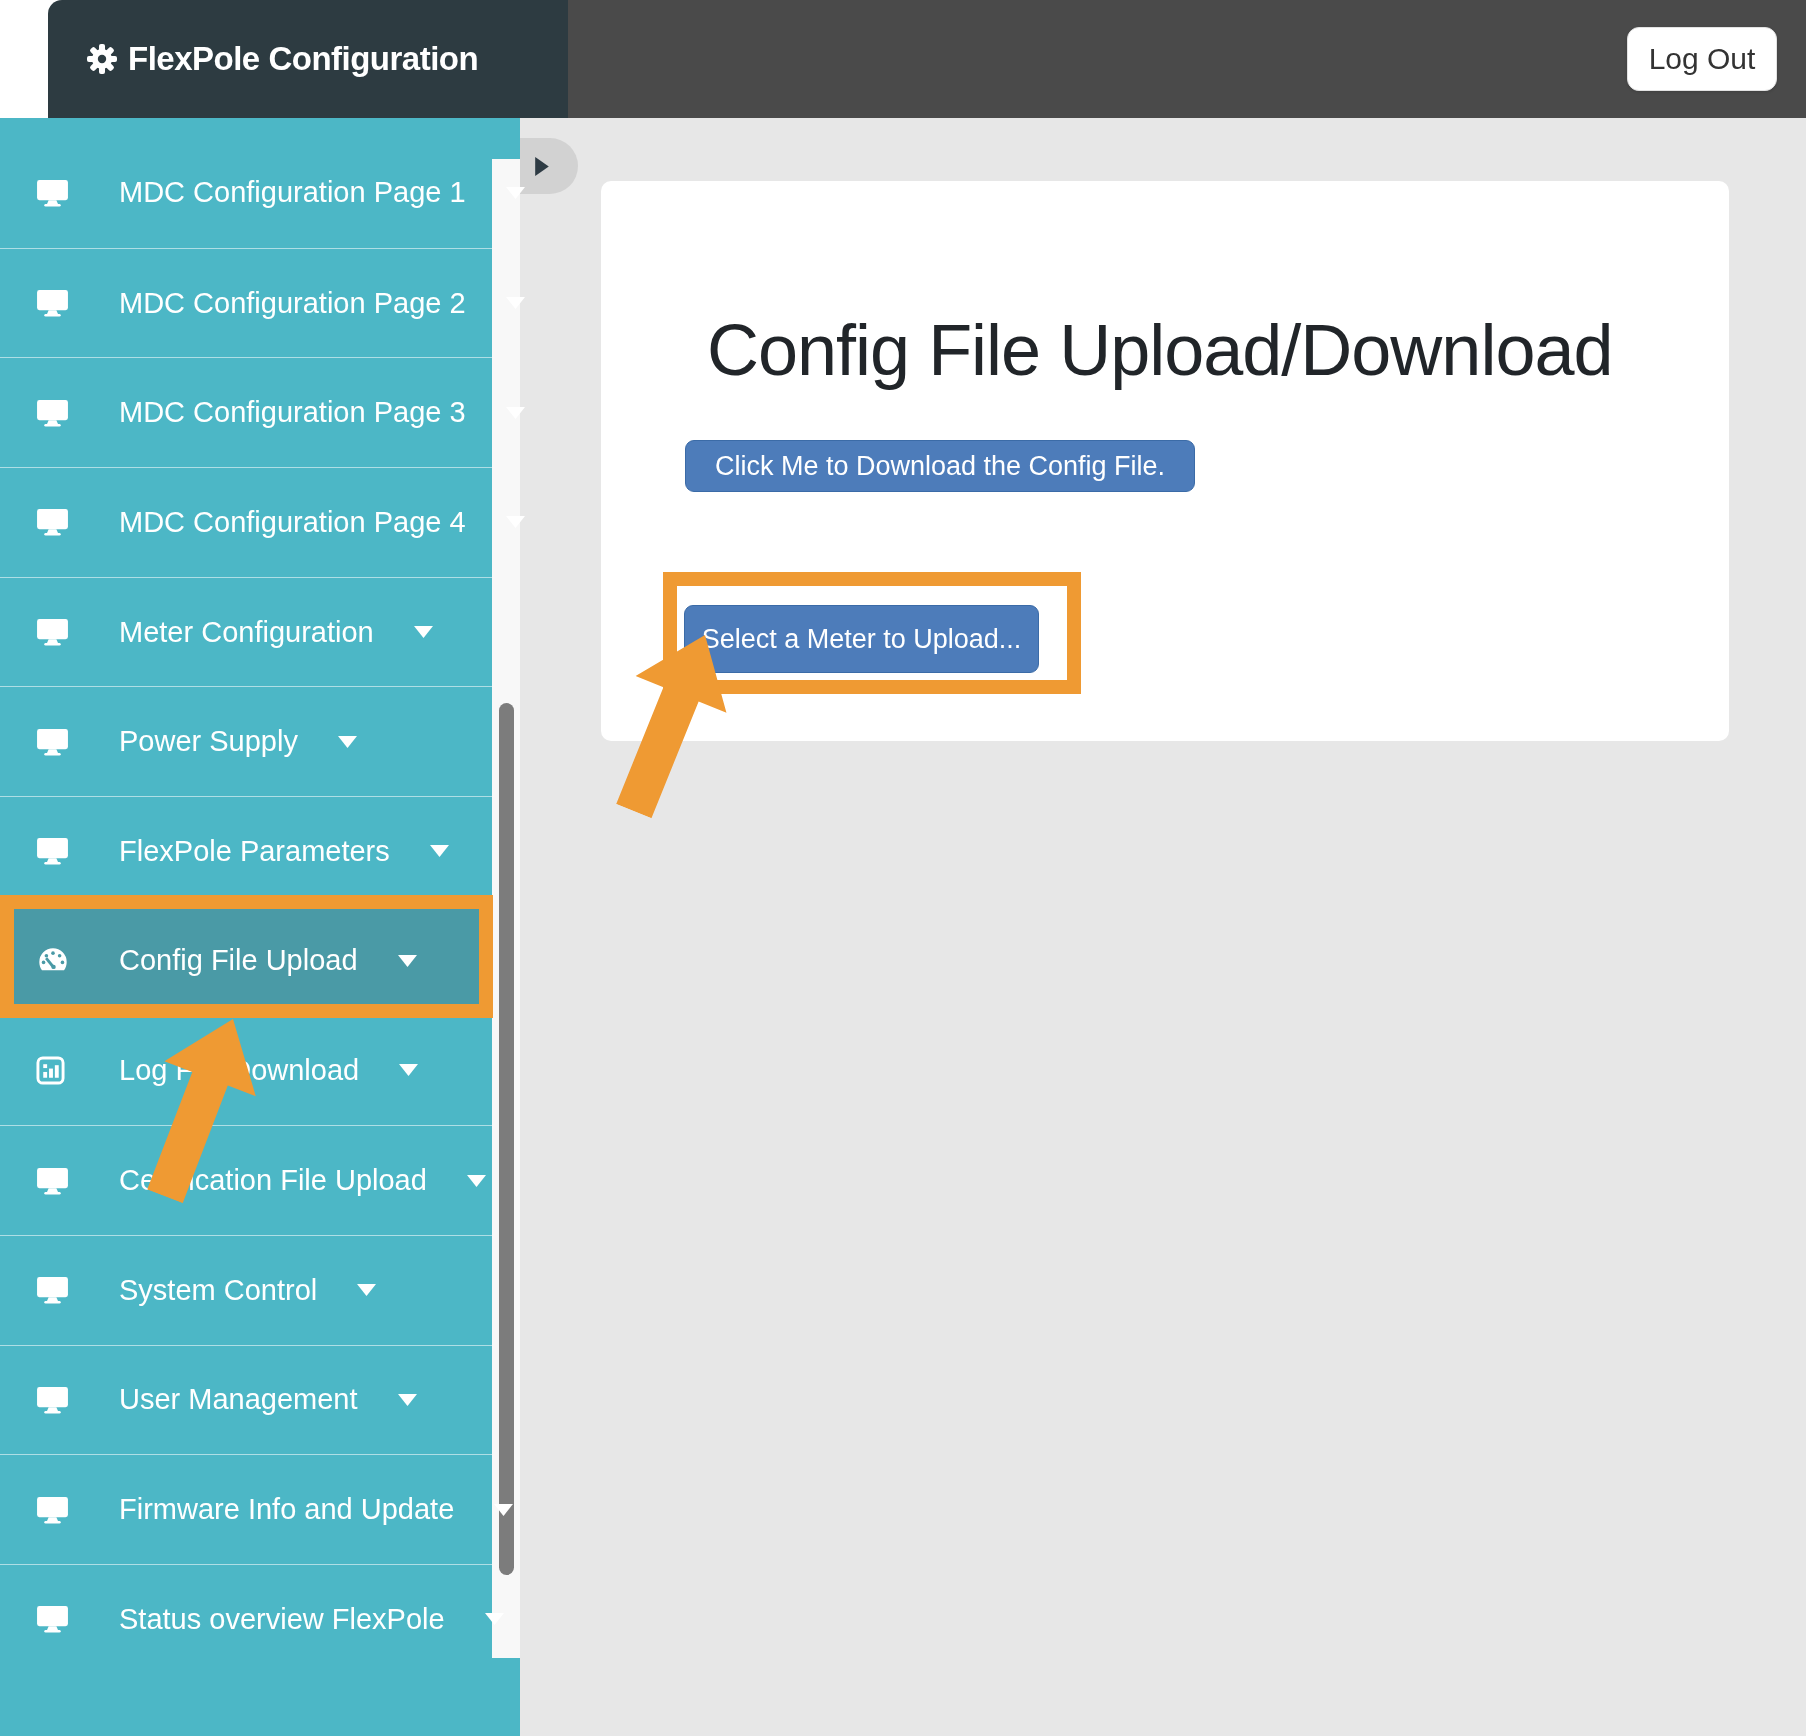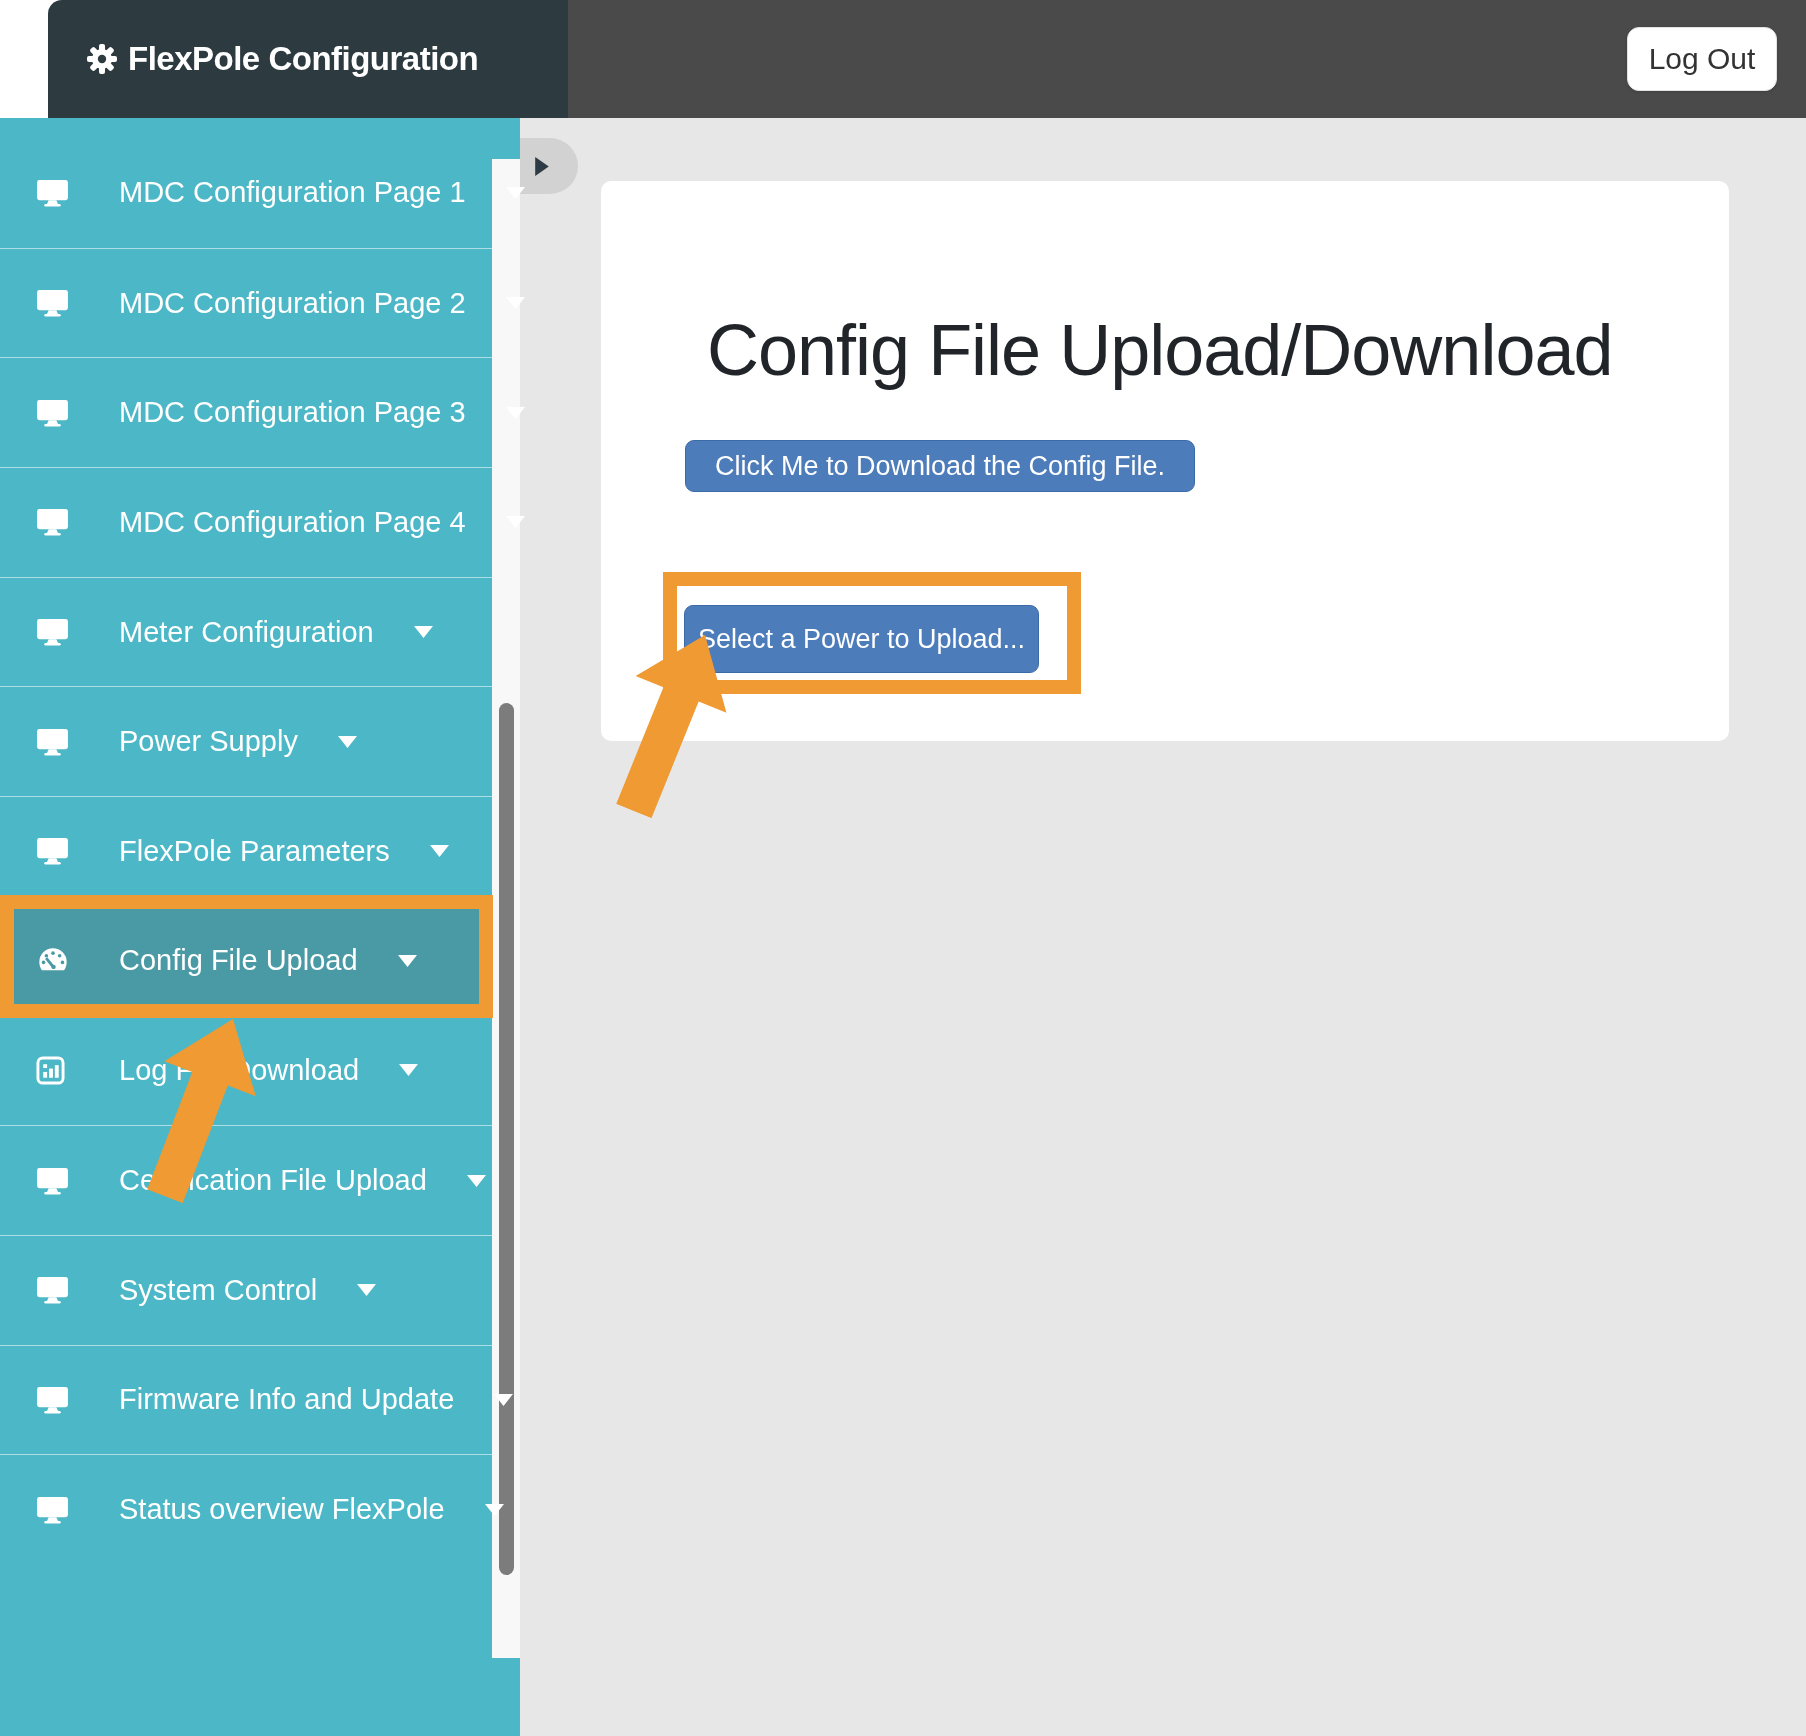--- a/index.html
+++ b/index.html
@@ -292,20 +292,37 @@
         <div class="side-item">
     <span class="side-icon">
             <svg viewBox="0 0 34 29" width="33" height="28">
               <g fill="#fff">
                 <rect x="1" y="1" width="32" height="21" rx="2.5"></rect>
                 <path d="M13 22 h8 l1.7 4 h-11.4 z"></path>
                 <rect x="8.5" y="26" width="17" height="2.6" rx="1.3"></rect>
               </g>
             </svg>
           </span>
+    <span class="side-label">User Management</span>
+    <span class="side-caret" hidden="">
+      <svg viewBox="0 0 16 10" width="19" height="12">
+              <path d="M0 0 H16 L8 10 Z" fill="#fff"></path>
+            </svg>
+    </span>
+  </div>
+        <div class="side-item">
+    <span class="side-icon">
+            <svg viewBox="0 0 34 29" width="33" height="28">
+              <g fill="#fff">
+                <rect x="1" y="1" width="32" height="21" rx="2.5"></rect>
+                <path d="M13 22 h8 l1.7 4 h-11.4 z"></path>
+                <rect x="8.5" y="26" width="17" height="2.6" rx="1.3"></rect>
+              </g>
+            </svg>
+          </span>
     <span class="side-label">Firmware Info and Update</span>
     <span class="side-caret" hidden="">
       <svg viewBox="0 0 16 10" width="19" height="12">
               <path d="M0 0 H16 L8 10 Z" fill="#fff"></path>
             </svg>
     </span>
   </div>
         <div class="side-item">
     <span class="side-icon">
             <svg viewBox="0 0 34 29" width="33" height="28">
@@ -333,21 +350,21 @@
     <div class="collapse-pill">
       <svg viewBox="0 0 10 14" width="14" height="19">
         <path d="M0 0 L10 7 L0 14 Z" fill="var(--pill-arrow)"></path>
       </svg>
     </div>
 
     <div class="card">
       <h1 class="page-title" style="position:absolute;">Config File Upload/Download</h1>
       <button class="blue-btn download-btn">Click Me to Download the Config File.</button>
       <div class="upload-highlight"></div>
-      <button class="blue-btn upload-btn">Select a Power to Upload...</button>
+      <button class="blue-btn upload-btn">Select a Meter to Upload...</button>
     </div>
   </div>
 
   <svg class="ann-arrow arrow-main" width="150" height="190" viewBox="0 0 150 190">
     <polygon points="75,0 26,64 56,64 56,190 94,190 94,64 124,64" fill="var(--highlight-orange)"></polygon>
   </svg>
   <svg class="ann-arrow arrow-sidebar" width="150" height="190" viewBox="0 0 150 190">
     <polygon points="75,0 26,64 56,64 56,190 94,190 94,64 124,64" fill="var(--highlight-orange)"></polygon>
   </svg>
 

